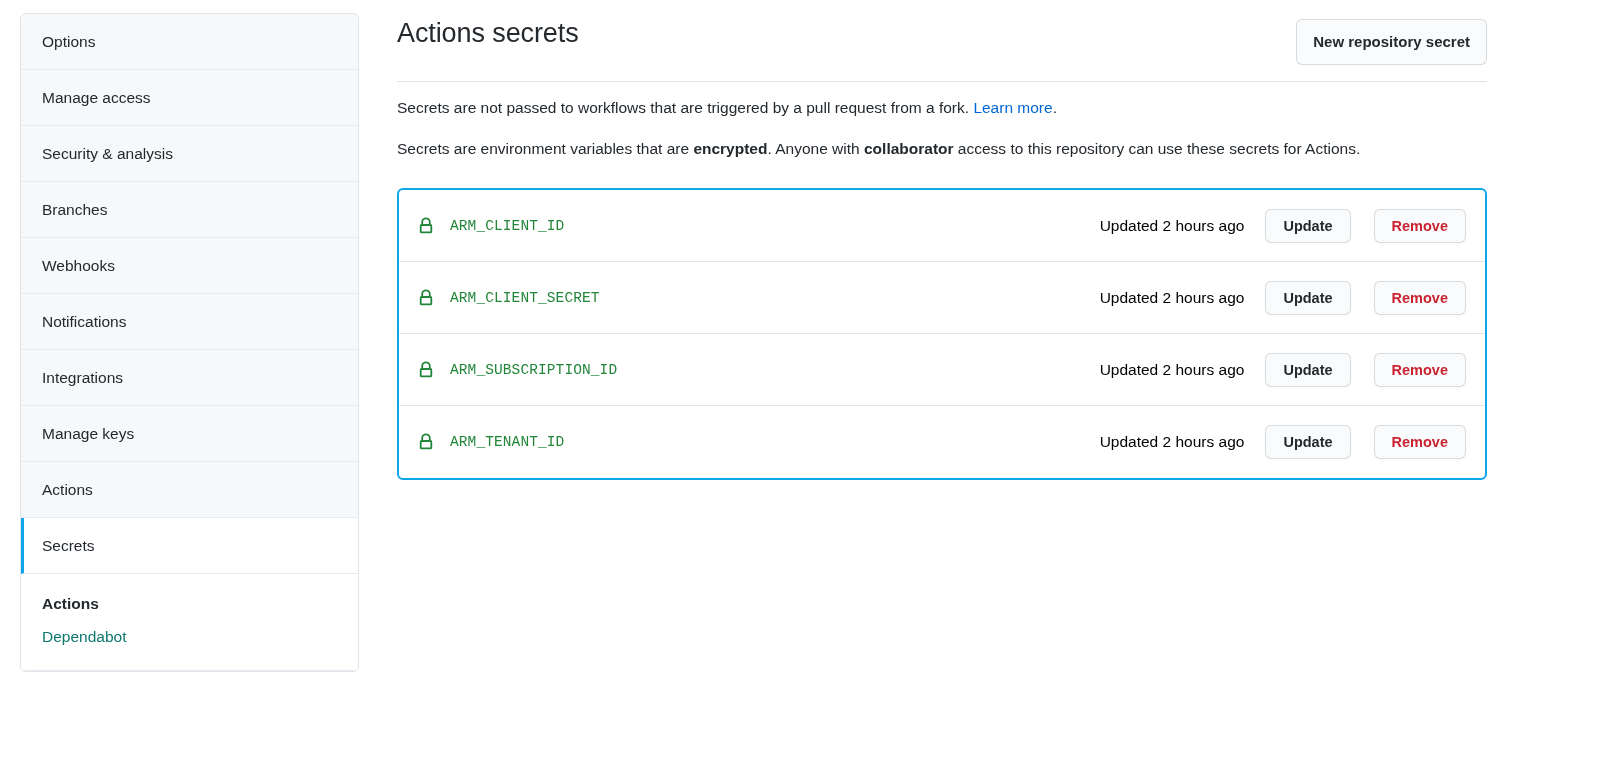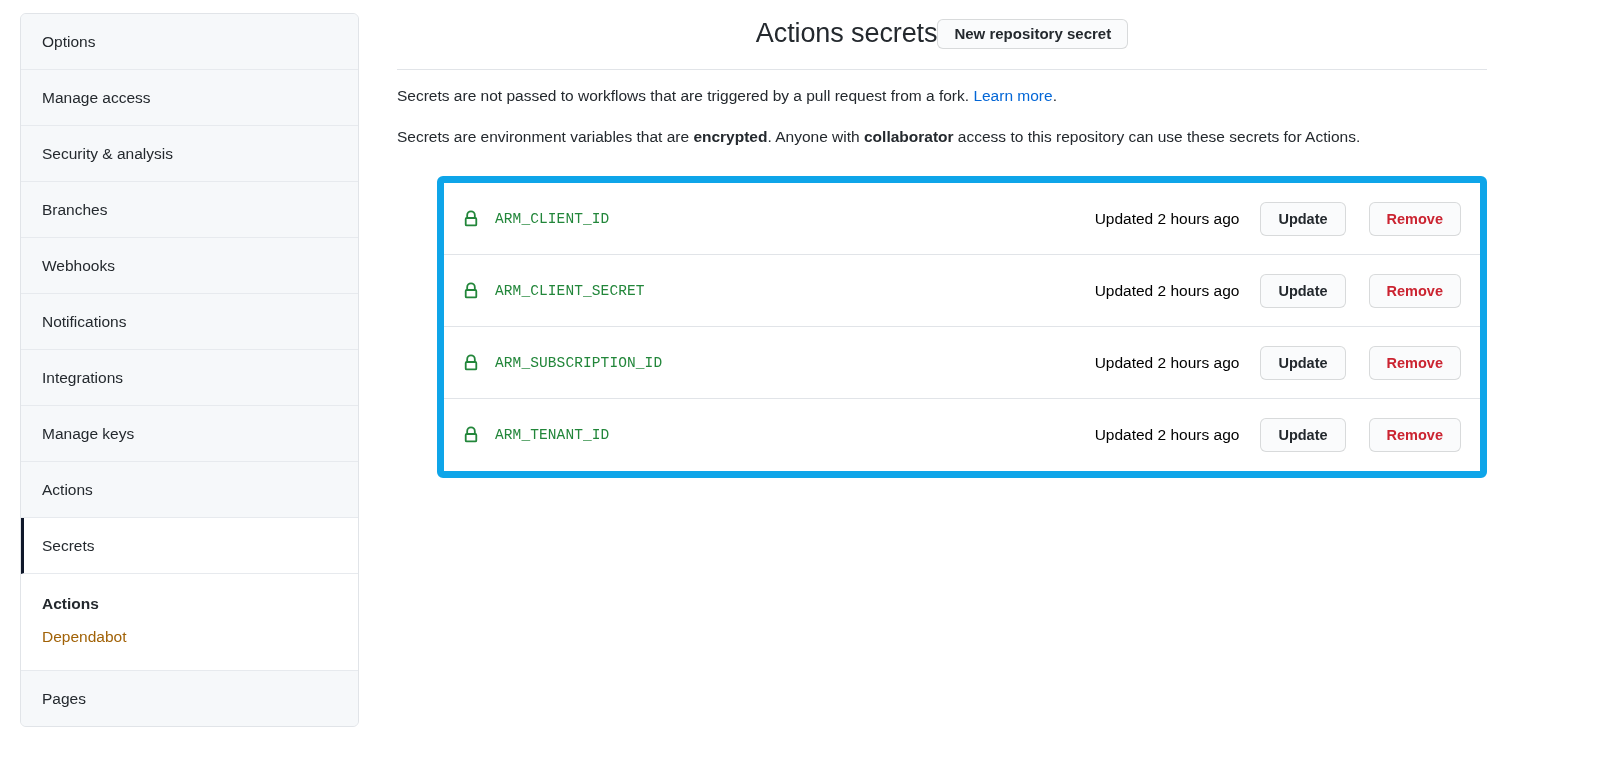--- a/index.html
+++ b/index.html
@@ -42,53 +42,53 @@
     line-height: 23px;
     color: #24292e;
     border-bottom: 1px solid #e7eaee;
     background: #f6f8fa;
     cursor: pointer;
     text-decoration: none;
   }
   .nav-item:last-child { border-bottom: none; }
   .nav-item.selected {
     background: #ffffff;
-    border-left: 3px solid #0f172a;
+    border-left: 3px solid #0ea5e9;
     padding-left: 18px;
   }
   .subnav {
     background: #ffffff;
     padding: 13px 0 17px 21px;
     border-bottom: 1px solid #e7eaee;
   }
   .subnav-item {
     display: block;
     font-size: 15.5px;
     line-height: 33px;
     text-decoration: none;
     cursor: pointer;
   }
   .subnav-item.current {
     font-weight: 700;
     color: #24292e;
   }
   .subnav-item.link {
-    color: #a16207;
+    color: #0f766e;
   }
 
   
   .main {
     flex: 1;
     padding: 13px 137px 0 19px;
     min-width: 0;
   }
   .main-head {
     display: flex;
     align-items: flex-start;
-    justify-content: center;
+    justify-content: space-between;
     padding-bottom: 16px;
     border-bottom: 1px solid #e1e4e8;
   }
   .page-title {
     font-size: 27px;
     font-weight: 400;
     line-height: 40px;
     margin: 0;
     color: #24292e;
     letter-spacing: -0.1px;
@@ -100,46 +100,45 @@
     line-height: 20px;
     padding: 6px 16px;
     border: 1px solid rgba(27,31,35,0.15);
     border-radius: 6px;
     background: #fafbfc;
     color: #24292e;
     cursor: pointer;
     white-space: nowrap;
   }
   .btn-primary-outline {
-    padding: 4px 16px;
+    padding: 12px 16px;
     font-size: 15px;
     margin-top: 6px;
   }
   .btn-danger {
     color: #cb2431;
   }
 
   .desc {
     font-size: 15.5px;
     line-height: 24px;
     color: #24292e;
     margin: 17px 0 0 0;
   }
   .desc.second { margin-top: 14px; }
   .desc b { font-weight: 700; }
   .desc a { color: #0366d6; text-decoration: none; }
 
   
   .secret-panel {
     margin-top: 27px;
-    border: 7px solid #0ea5e9;
+    border: 2px solid #0ea5e9;
     border-radius: 6px;
     background: #ffffff;
     overflow: hidden;
-    margin-left: 40px;
   }
   .secret-row {
     display: flex;
     align-items: center;
     padding: 14px 19px 14px 18px;
     border-bottom: 1px solid #e1e4e8;
     min-height: 72px;
   }
   .secret-row:last-child { border-bottom: none; }
   .lock-icon {
@@ -210,23 +209,20 @@
       </a>
       <a class="nav-item selected">
         <span>Secrets</span>
       </a>
 
       <div class="subnav">
         <a class="subnav-item current">Actions</a>
         <a class="subnav-item link">Dependabot</a>
       </div>
 
-      <a class="nav-item">
-        <span>Pages</span>
-      </a>
 
     </nav>
   </div>
 
   <div class="main">
 
     <div class="main-head">
       <h1 class="page-title">Actions secrets</h1>
       <button class="btn btn-primary-outline">New repository secret</button>
     </div>

